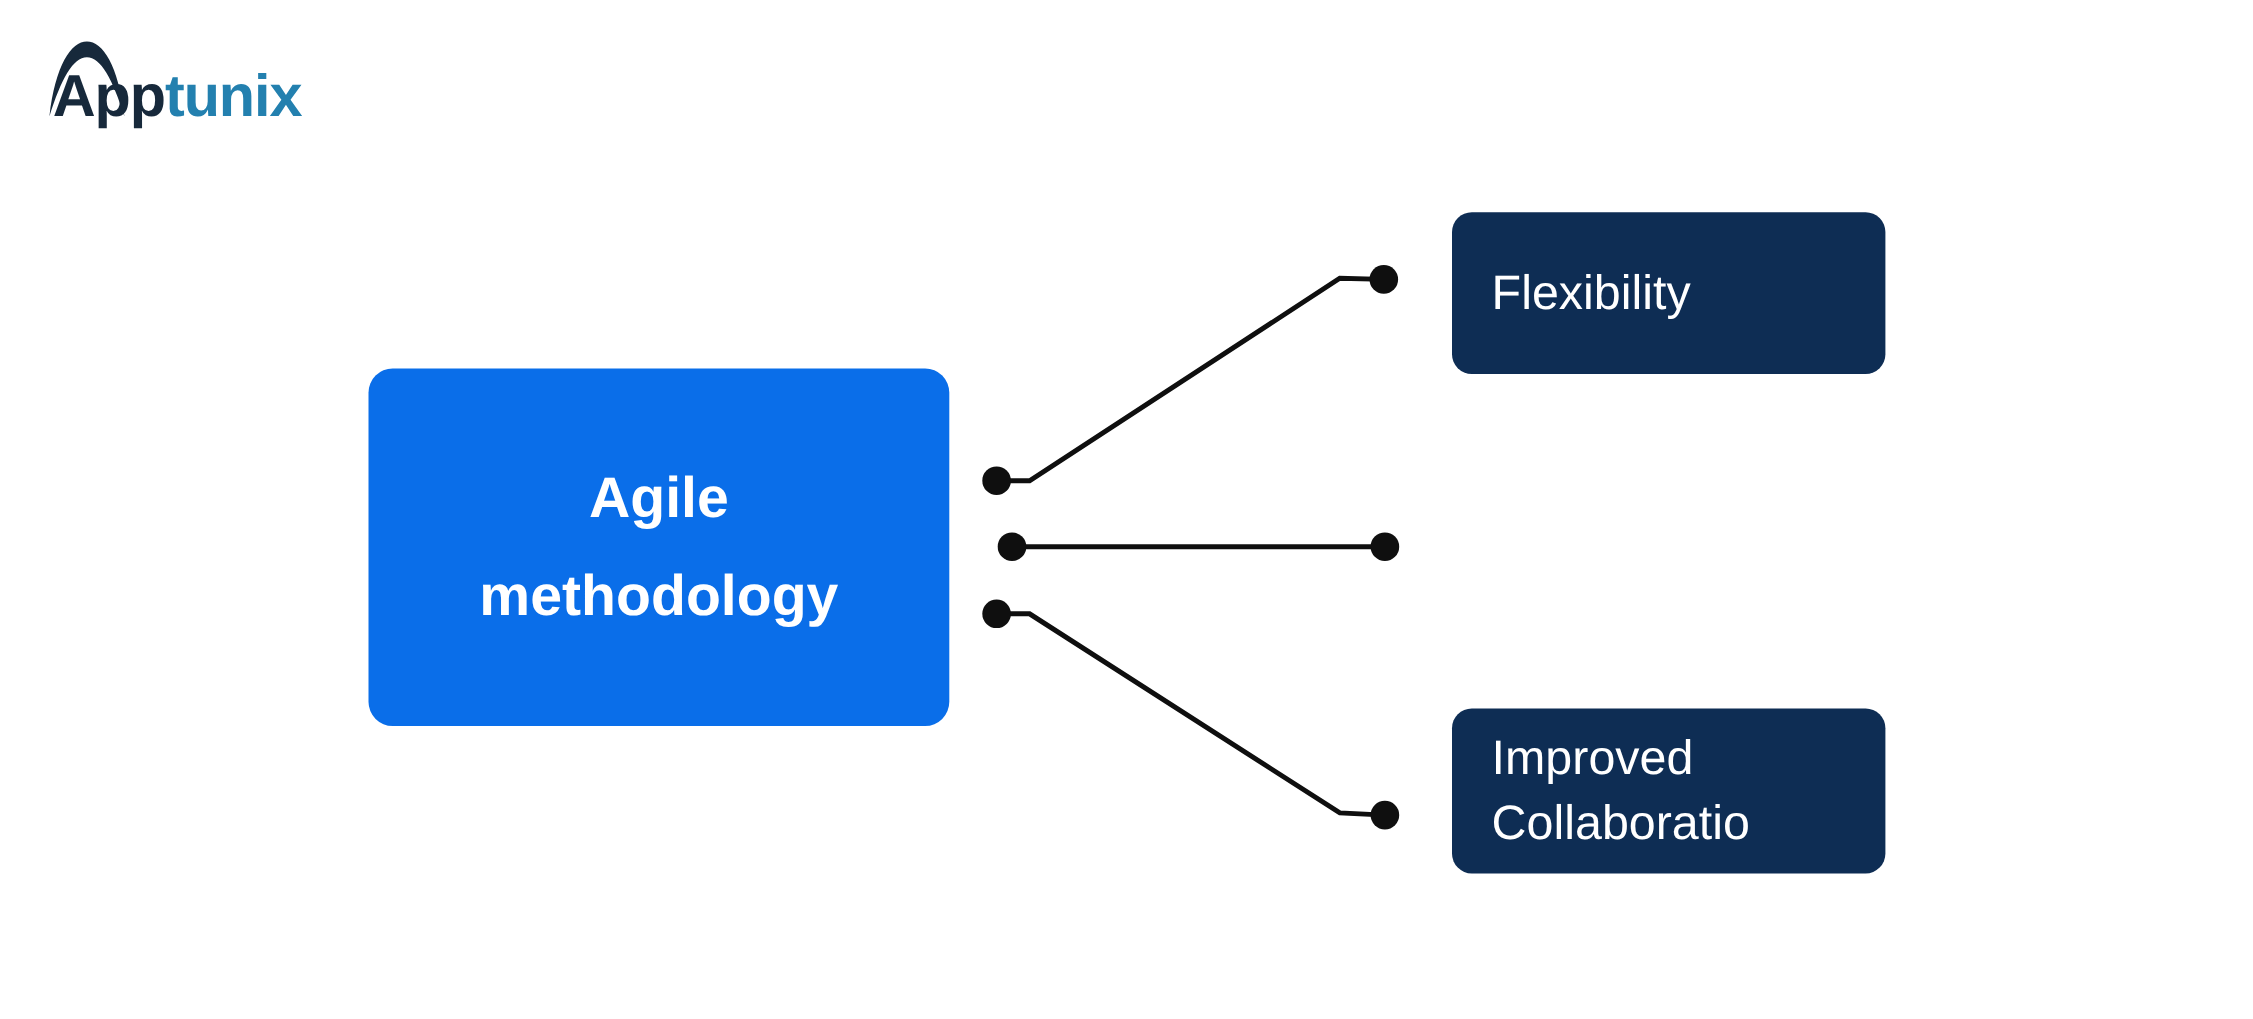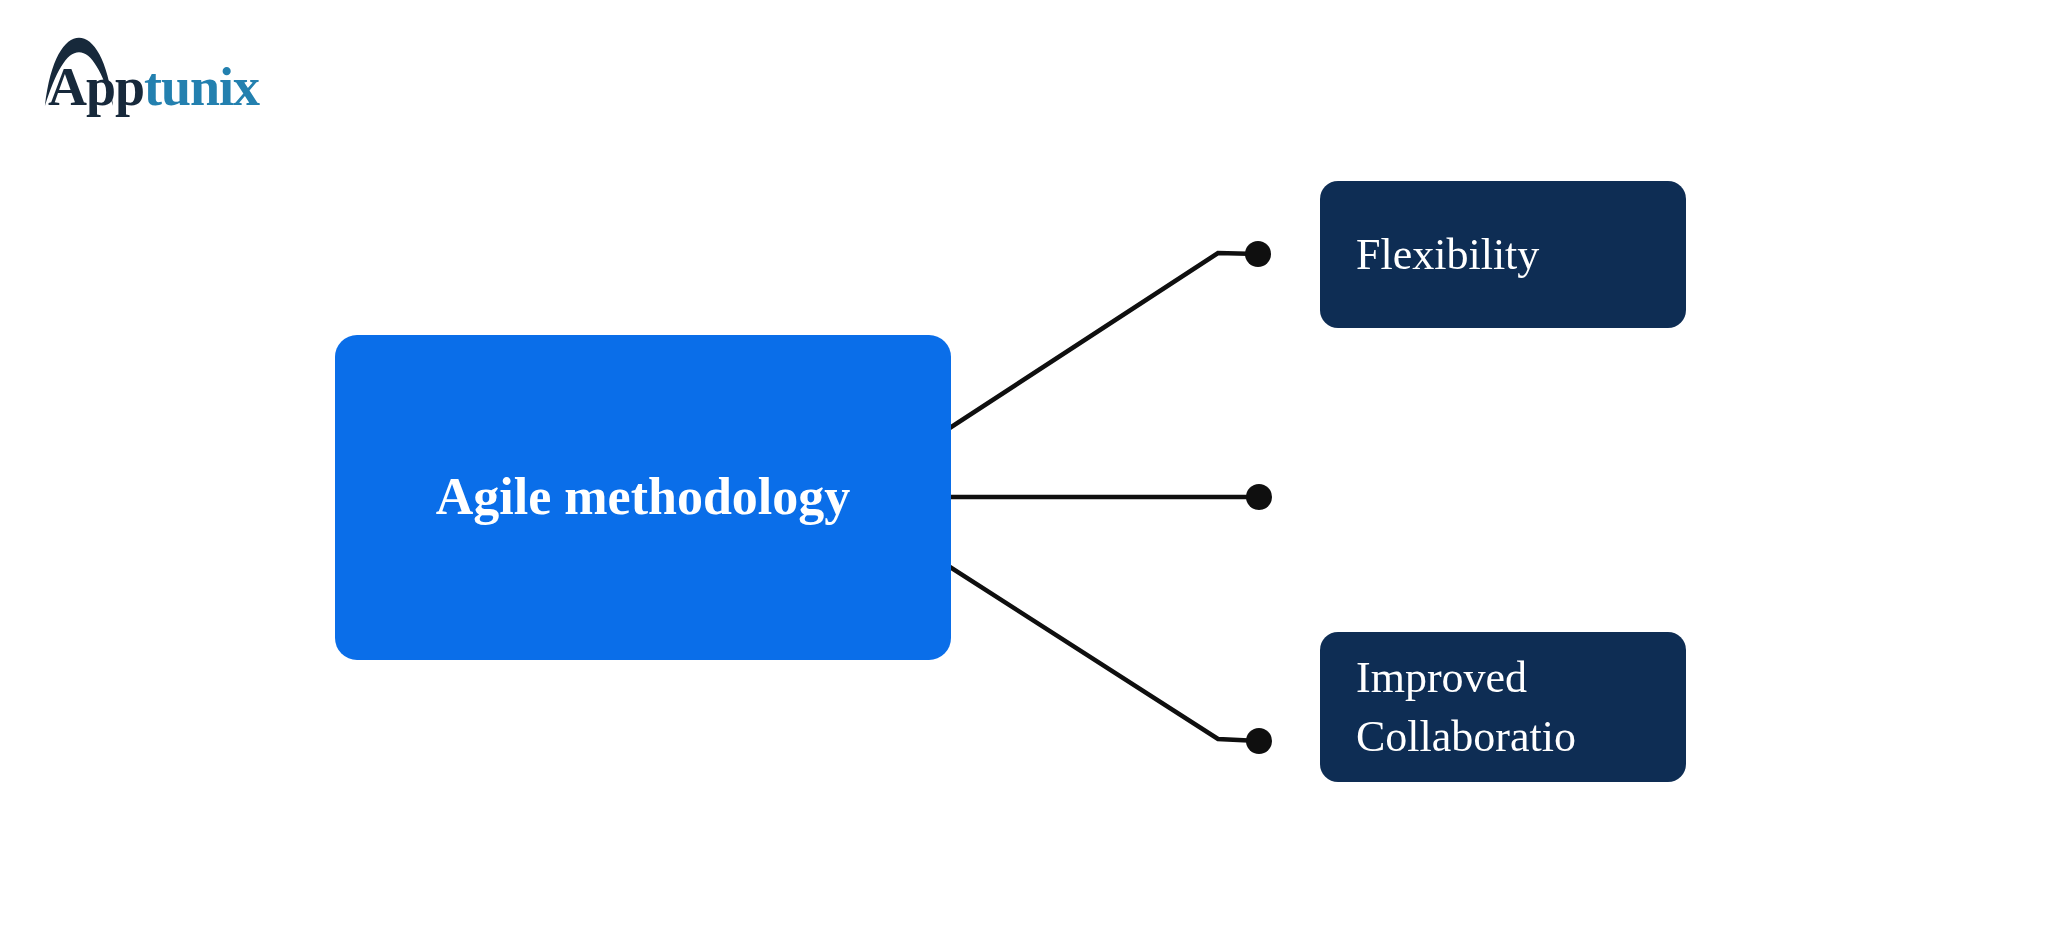--- a/index.html
+++ b/index.html
@@ -7,21 +7,20 @@
     padding: 0;
     background: #ffffff;
     font-family: "Liberation Sans", sans-serif;
   }
   .canvas {
     position: relative;
     width: 2048px;
     height: 926px;
     background: #ffffff;
     overflow: hidden;
-    font-family: Liberation Serif, serif;
   }
 
   
   .logo {
     position: absolute;
     left: 42px;
     top: 36px;
     width: 230px;
     height: 84px;
   }
@@ -61,46 +60,47 @@
     stroke-linejoin: miter;
     stroke-linecap: butt;
   }
   .cdot { fill: var(--connector, #0f0f0f); }
 
   
   .root-box {
     position: absolute;
     left: 335px;
     top: 335px;
-    width: 616px;
+    width: 528px;
     height: 325px;
     background: var(--root_bg, #0a6ee9);
     border-radius: 22px;
     display: flex;
     align-items: center;
     justify-content: center;
   }
   .root-label {
     max-width: 430px;
     text-align: center;
     color: var(--node_text, #ffffff);
     font-size: 52px;
     font-weight: 700;
     line-height: 1.7;
   }
 
   
   .node {
     position: absolute;
     left: 1320px;
-    width: 366px;
+    width: 394px;
     background: var(--node_bg, #0e2d54);
     border-radius: 18px;
     display: flex;
     align-items: center;
+    margin-top: 12px;
   }
   .node-1 { top: 181px; height: 147px; }
   .node-2 { top: 422px; height: 150px; }
   .node-3 { top: 632px; height: 150px; }
   .node-label {
     color: var(--node_text, #ffffff);
     font-size: 44px;
     font-weight: 400;
     line-height: 1.35;
     padding-left: 36px;

